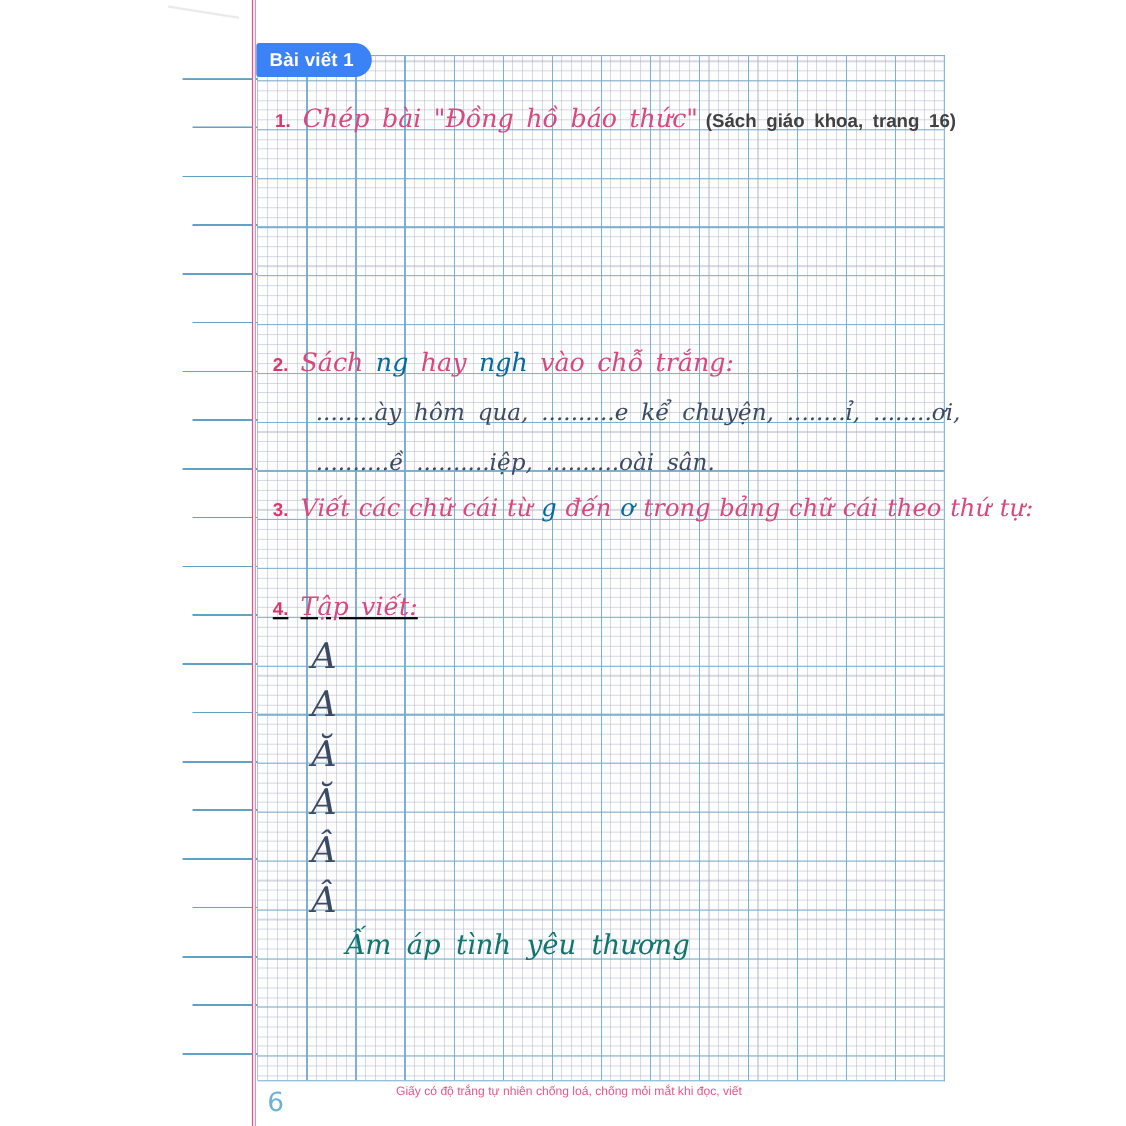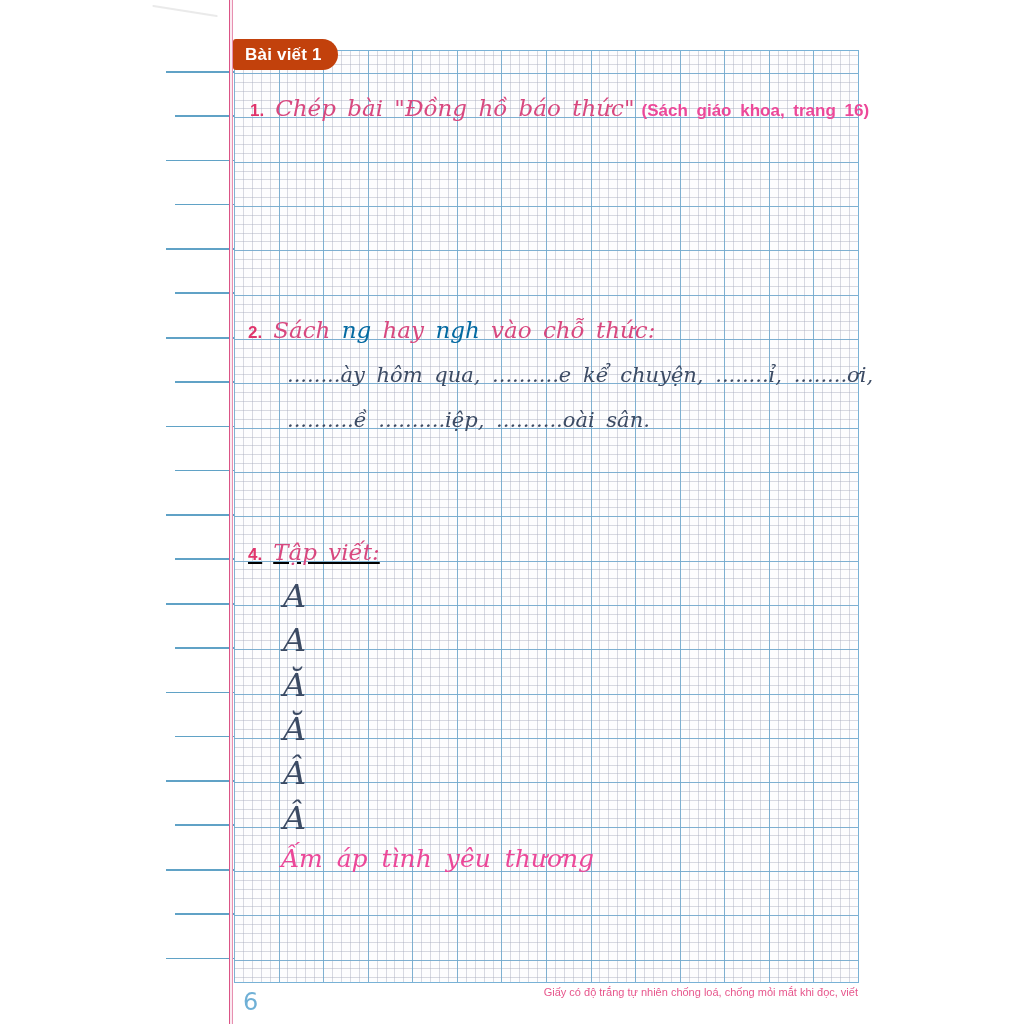--- a/index.html
+++ b/index.html
@@ -25,67 +25,70 @@
 
   
   .margin-line{position:absolute;left:229px;top:0;width:5px;height:1024px;
     background:linear-gradient(to right,#db5486 0 1.4px,#fbeaf1 1.4px 2.6px,#e78fb0 2.6px 4px,transparent 4px);}
 
   .corner-shadow{position:absolute;left:152px;top:10px;width:66px;height:2px;background:#d9d9d9;
     transform:rotate(9deg);opacity:.55;border-radius:2px;}
 
   
   .badge{position:absolute;left:233px;top:39px;height:31px;padding:0 16px 0 12px;
-    background:#c2410c;color:#ffffff;font-weight:bold;font-size:17px;line-height:31px;
+    background:#3b82f6;color:#ffffff;font-weight:bold;font-size:17px;line-height:31px;
     border-radius:3px 16px 16px 3px;letter-spacing:.2px;}
 
   
   .row{position:absolute;white-space:nowrap;}
   .num{font-family:"Liberation Sans",sans-serif;font-weight:bold;font-size:17px;color:#e0356c;
        margin-right:11px;font-style:normal;}
   .cursive{font-family:"DejaVu Serif",serif;font-style:italic;}
   .pink{color:#d8487f;}
   .navy{color:#0369a1;}
   .src-bold{font-family:"Liberation Sans",sans-serif;font-weight:bold;font-style:normal;
-            font-size:17px;color:#ec4899;margin-left:7px;}
+            font-size:17px;color:#404040;margin-left:7px;}
   .h-ex{font-size:23px;word-spacing:4px;}
   .h-ex3{font-size:22px;word-spacing:1px;}
   .fill{font-size:21px;word-spacing:5px;color:#3c4b64;}
   .letter{font-size:32px;color:#3c4b64;}
-  .sentence{font-size:25px;word-spacing:6px;color:#ec4899;}
+  .sentence{font-size:25px;word-spacing:6px;color:#0f766e;padding-left:33px;}
 
   .page-num{position:absolute;left:243px;top:988px;font-size:24px;color:#6fb0d6;
     font-family:"DejaVu Sans",sans-serif;}
-  .footer-note{position:absolute;left:380px;top:986px;width:478px;text-align:right;
+  .footer-note{position:absolute;left:360px;top:986px;width:478px;text-align:left;
     font-size:11px;color:#e7568c;font-family:"Liberation Sans",sans-serif;}
 </style>
 </head>
 <body>
 
 <div class="canvas">
 
   <div class="corner-shadow"></div>
   <div class="left-lines-a"></div>
   <div class="left-lines-b"></div>
   <div class="grid-area"></div>
   <div class="margin-line"></div>
 
   <div class="badge">Bài viết 1</div>
 
   <div class="row h-ex cursive" style="left:250px;top:95px;">
     <span class="num">1.</span><span class="pink">Chép bài "Đồng hồ báo thức"</span><span class="src-bold">(Sách giáo khoa, trang 16)</span>
   </div>
 
   <div class="row h-ex cursive" style="left:248px;top:317px;">
-    <span class="num">2.</span><span class="pink">Sách </span><span class="navy">ng</span><span class="pink"> hay </span><span class="navy">ngh</span><span class="pink"> vào chỗ thức:</span>
+    <span class="num">2.</span><span class="pink">Sách </span><span class="navy">ng</span><span class="pink"> hay </span><span class="navy">ngh</span><span class="pink"> vào chỗ trắng:</span>
   </div>
 
   <div class="row fill cursive" style="left:287px;top:363px;">........ày hôm qua, ..........e kể chuyện, ........ỉ, ........ơi,</div>
   <div class="row fill cursive" style="left:287px;top:408px;">..........ề ..........iệp, ..........oài sân.</div>
 
+  <div class="row h-ex3 cursive" style="left:248px;top:450px;">
+    <span class="num">3.</span><span class="pink">Viết các chữ cái từ </span><span class="navy">g</span><span class="pink"> đến </span><span class="navy">ơ</span><span class="pink"> trong bảng chữ cái theo thứ tự:</span>
+  </div>
 
   <div class="row h-ex cursive" style="left:248px;top:539px;text-decoration:underline;">
     <span class="num">4.</span><span class="pink">Tập viết:</span>
   </div>
 
   <div class="row letter cursive" style="left:283px;top:577px;">A</div>
   <div class="row letter cursive" style="left:283px;top:621px;">A</div>
   <div class="row letter cursive" style="left:283px;top:666px;">Ă</div>
   <div class="row letter cursive" style="left:283px;top:710px;">Ă</div>
   <div class="row letter cursive" style="left:283px;top:754px;">Â</div>

